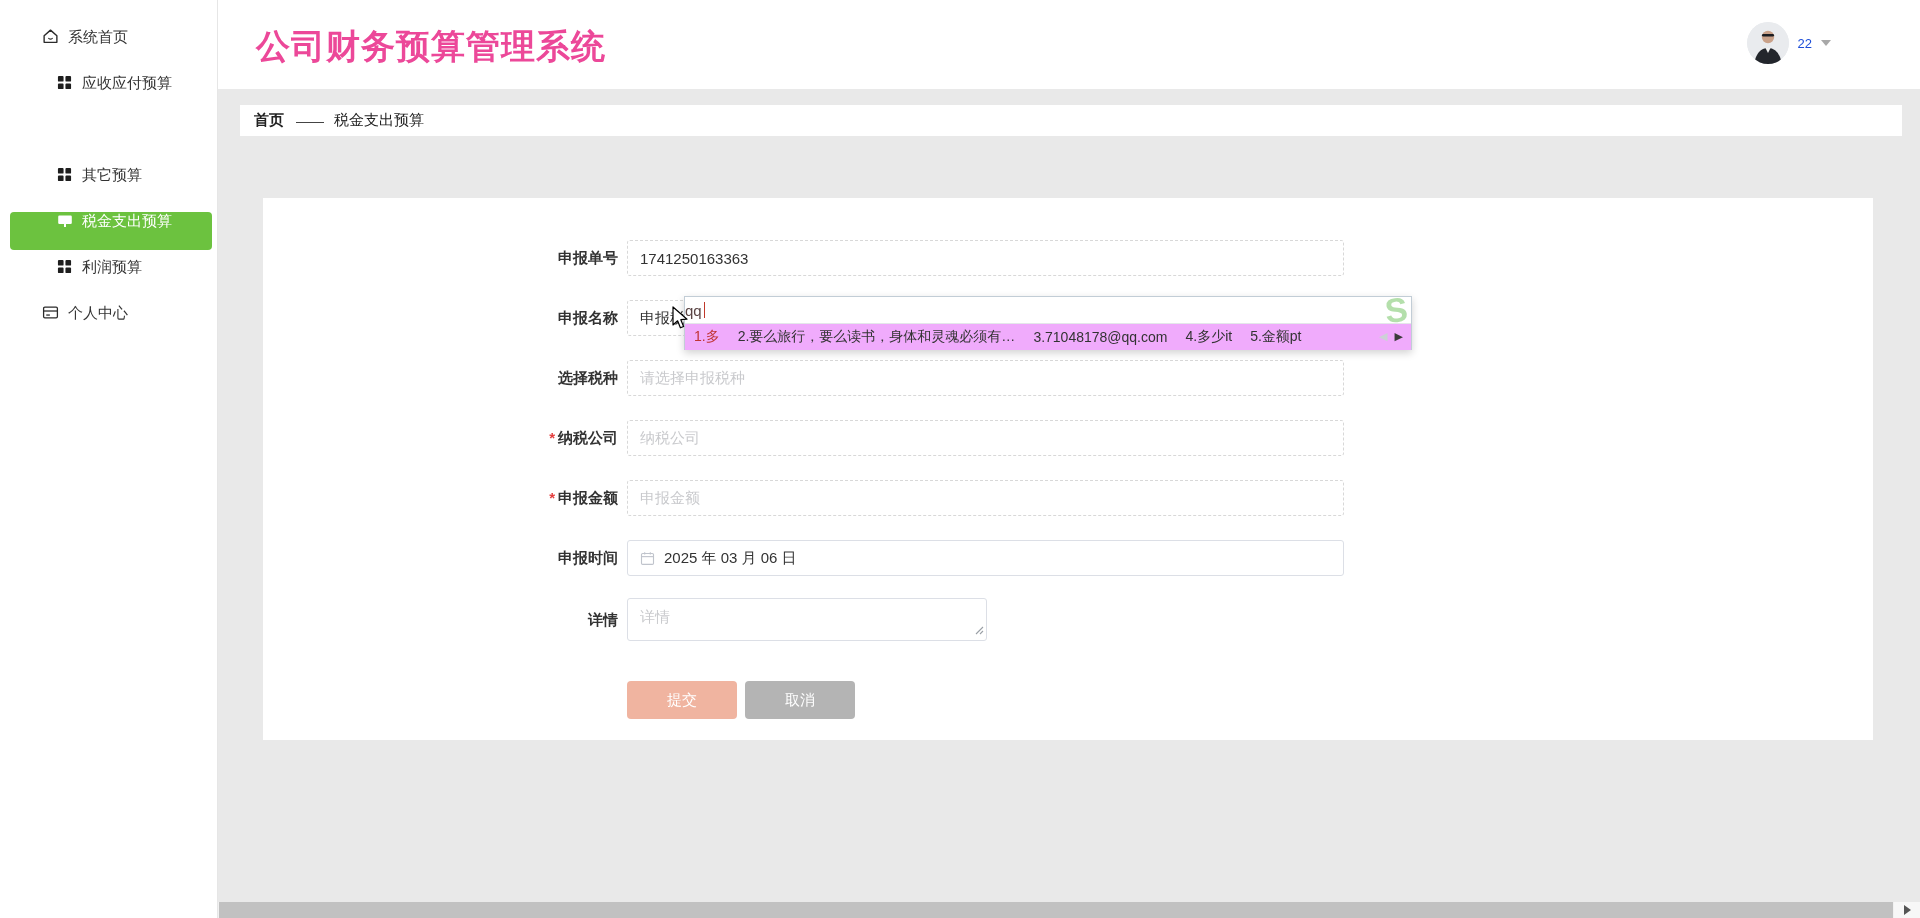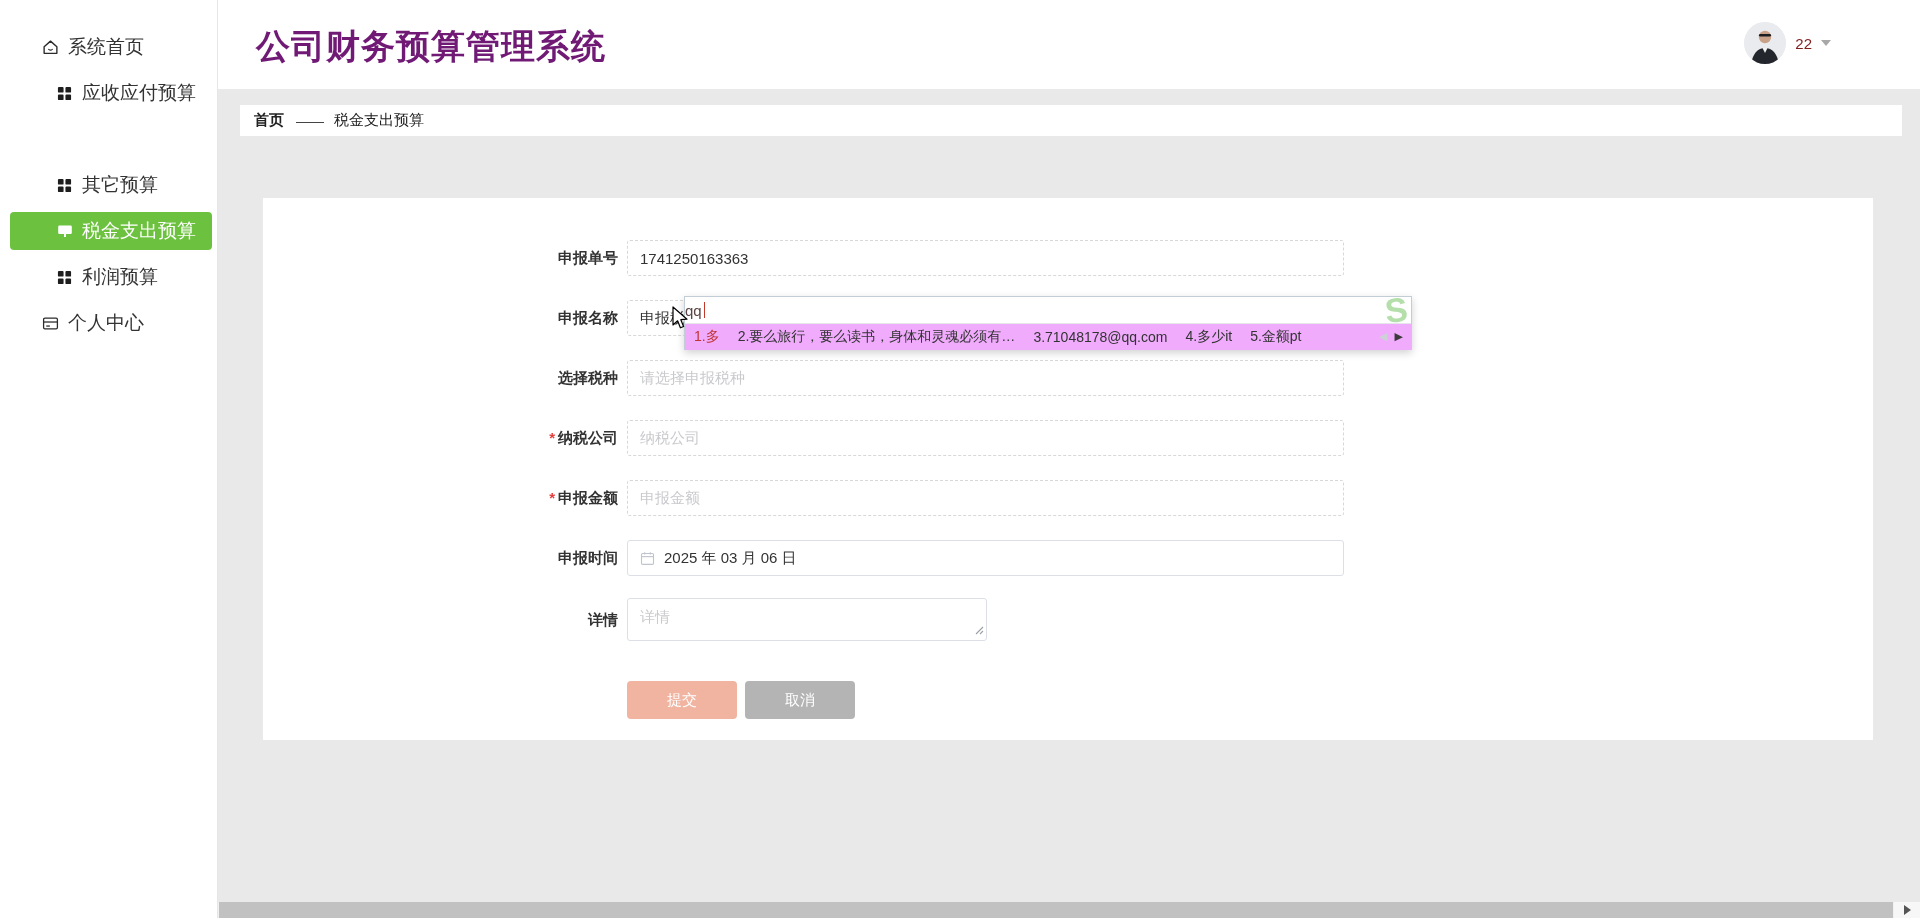--- a/index.html
+++ b/index.html
@@ -2,33 +2,33 @@
 <html><head>
 <meta charset="utf-8">
 <style>
   * { margin:0; padding:0; box-sizing:border-box; }
   html,body { width:1920px; height:918px; }
   body { font-family:"Liberation Sans","DejaVu Sans",sans-serif; background:#e9e9e9; }
   .screen { position:relative; width:1920px; height:918px; background:#e9e9e9; overflow:hidden; }
 
   
   .sidebar { position:absolute; left:0; top:0; width:218px; height:918px; background:#fff; border-right:1px solid #e6e6e6; z-index:5; }
-  .side-item { position:absolute; left:0; width:218px; height:38px; display:flex; align-items:center; cursor:pointer; color:#333; font-size:19px; }
+  .side-item { position:absolute; left:0; width:218px; height:38px; display:flex; cursor:pointer; color:#333; font-size:15px; }
   .side-item .ic { display:inline-flex; width:17px; height:17px; align-items:center; justify-content:center; flex:0 0 17px; }
   .side-item .lbl { margin-left:9px; white-space:nowrap; }
   .side-item.lv1 { padding-left:42px; }
   .side-item.lv2 { padding-left:56px; }
   .side-item.active { left:10px; width:202px; background:#6cc23f; border-radius:4px; color:#fff; padding-left:46px; }
 
   
   .header { position:absolute; left:218px; top:0; width:1702px; height:89px; background:#fff; }
-  .app-title { position:absolute; left:38px; top:24px; font-size:34px; font-weight:800; color:#701a75; letter-spacing:1px; white-space:nowrap; }
+  .app-title { position:absolute; left:38px; top:24px; font-size:34px; font-weight:800; color:#ec4899; letter-spacing:1px; white-space:nowrap; }
   .userbox { position:absolute; right:89px; top:22px; display:flex; align-items:center; gap:9px; cursor:pointer; }
   .avatar { width:42px; height:42px; border-radius:50%; overflow:hidden; background:#e9ebee; flex:0 0 42px; }
-  .username { font-size:15px; color:#7f1d1d; }
+  .username { font-size:13px; color:#1d4ed8; }
   .user-caret { width:0; height:0; border-left:5px solid transparent; border-right:5px solid transparent; border-top:6px solid #a8a8a8; }
 
   
   .breadcrumb { position:absolute; left:240px; top:105px; width:1662px; height:31px; background:#fff; display:flex; align-items:center; padding-left:14px; font-size:15px; color:#222; }
   .bc-home { font-weight:700; }
   .bc-sep { margin:0 12px; letter-spacing:-2px; color:#444; }
   .bc-cur { color:#222; }
 
   
   .panel { position:absolute; left:263px; top:166px; width:1610px; height:542px; background:#fff;margin-top:32px; }

